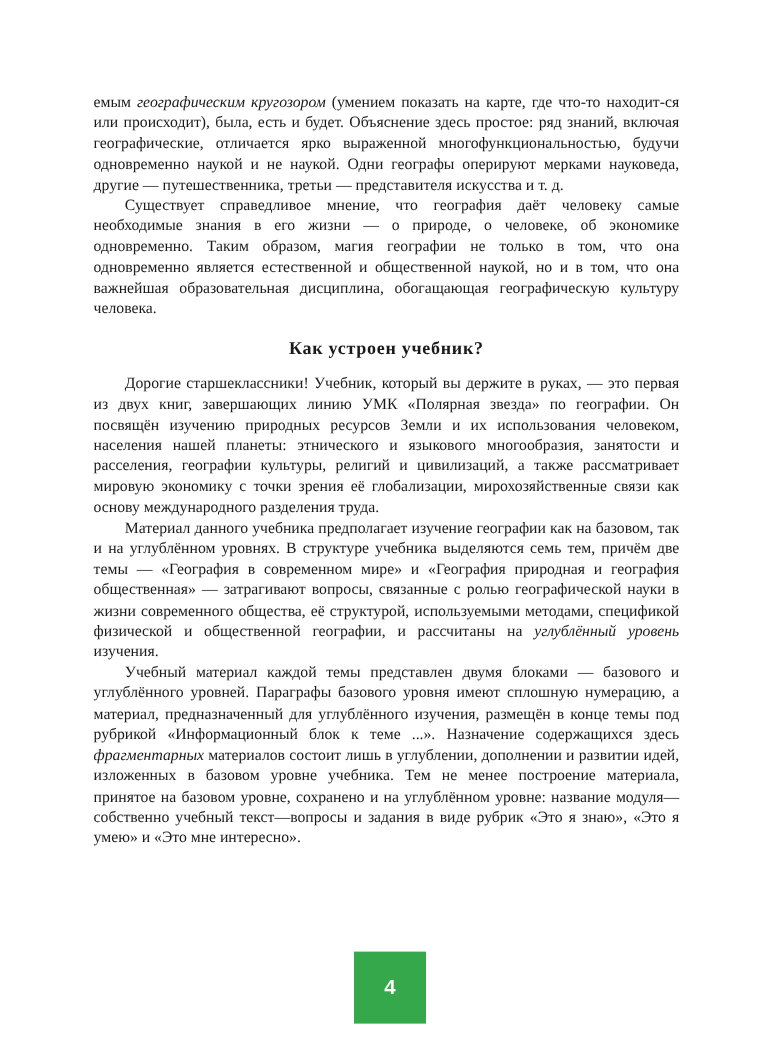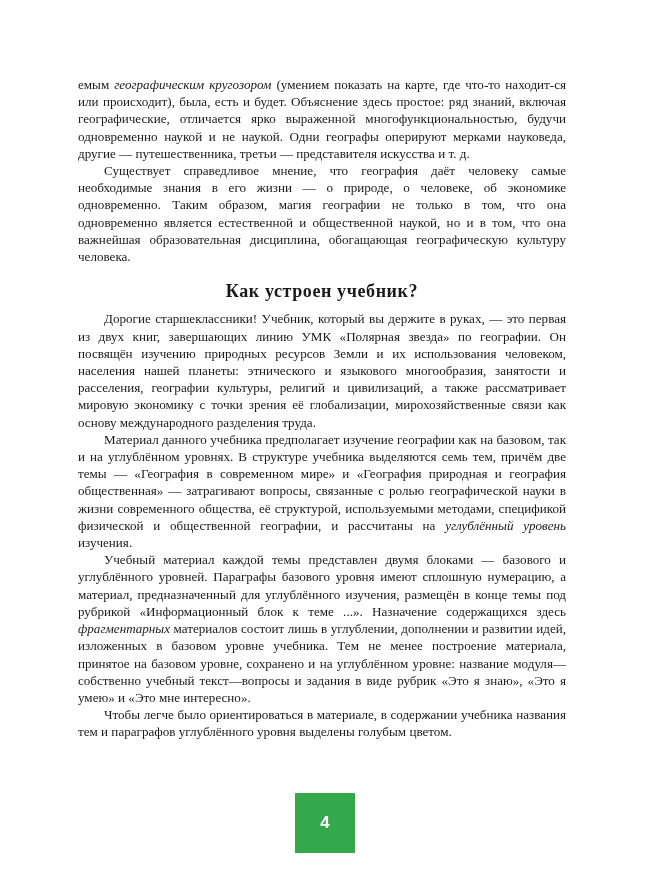--- a/index.html
+++ b/index.html
@@ -35,21 +35,21 @@
     line-height: 17.2px;
     text-align: justify;
   }
   p.para.no-indent {
     text-indent: 0;
   }
   .section-title {
     margin: 18px 0 10px 0;
     text-align: center;
     font-weight: bold;
-    font-size: 18px;
+    font-size: 15px;
     letter-spacing: 0.6px;
   }
   .ital {
     font-style: italic;
   }
   .page-number-box {
     position: absolute;
     left: 0;
     right: 0;
     bottom: 16px;
@@ -78,21 +78,20 @@
 
     <p class="para no-indent"><span><span>емым </span><span class="ital">географическим кругозором</span><span> (умением показать на карте, где что-то находит-ся или происходит), была, есть и будет. Объяснение здесь простое: ряд знаний, включая географические, отличается ярко выраженной многофункциональностью, будучи одновременно наукой и не наукой. Одни географы оперируют мерками науковеда, другие — путешественника, третьи — представителя искусства и т. д.</span></span></p>
 
     <p class="para"><span><span>Существует справедливое мнение, что география даёт человеку самые необходимые знания в его жизни — о природе, о человеке, об экономике одновременно. Таким образом, магия географии не только в том, что она одновременно является естественной и общественной наукой, но и в том, что она важнейшая образовательная дисциплина, обогащающая географическую культуру человека.</span></span></p>
 
     <h2 class="section-title">Как  устроен  учебник?</h2>
 
     <p class="para"><span><span>Дорогие старшеклассники! Учебник, который вы держите в руках, — это первая из двух книг, завершающих линию УМК «Полярная звезда» по географии. Он посвящён изучению природных ресурсов Земли и их использования человеком, населения нашей планеты: этнического и языкового многообразия, занятости и расселения, географии культуры, религий и цивилизаций, а также рассматривает мировую экономику с точки зрения её глобализации, мирохозяйственные связи как основу международного разделения труда.</span></span></p>
     <p class="para"><span><span>Материал данного учебника предполагает изучение географии как на базовом, так и на углублённом уровнях. В структуре учебника выделяются семь тем, причём две темы — «География в современном мире» и «География природная и география общественная» — затрагивают вопросы, связанные с ролью географической науки в жизни современного общества, её структурой, используемыми методами, спецификой физической и общественной географии, и рассчитаны на </span><span class="ital">углублённый уровень</span><span> изучения.</span></span></p>
     <p class="para"><span><span>Учебный материал каждой темы представлен двумя блоками — базового и углублённого уровней. Параграфы базового уровня имеют сплошную нумерацию, а материал, предназначенный для углублённого изучения, размещён в конце темы под рубрикой «Информационный блок к теме ...». Назначение содержащихся здесь </span><span class="ital">фрагментарных</span><span> материалов состоит лишь в углублении, дополнении и развитии идей, изложенных в базовом уровне учебника. Тем не менее построение материала, принятое на базовом уровне, сохранено и на углублённом уровне: название модуля—собственно учебный текст—вопросы и задания в виде рубрик «Это я знаю», «Это я умею» и «Это мне интересно».</span></span></p>
-    <p class="para"><span><span>Чтобы легче было ориентироваться в материале, в содержании учебника названия тем и параграфов углублённого уровня выделены голубым цветом.</span></span></p>
 
   </div>
 
   <div class="page-number-box">
     <div class="page-number" style="background: rgb(52, 168, 74);">4</div>
   </div>
 
 </div>
 
 </body></html>

